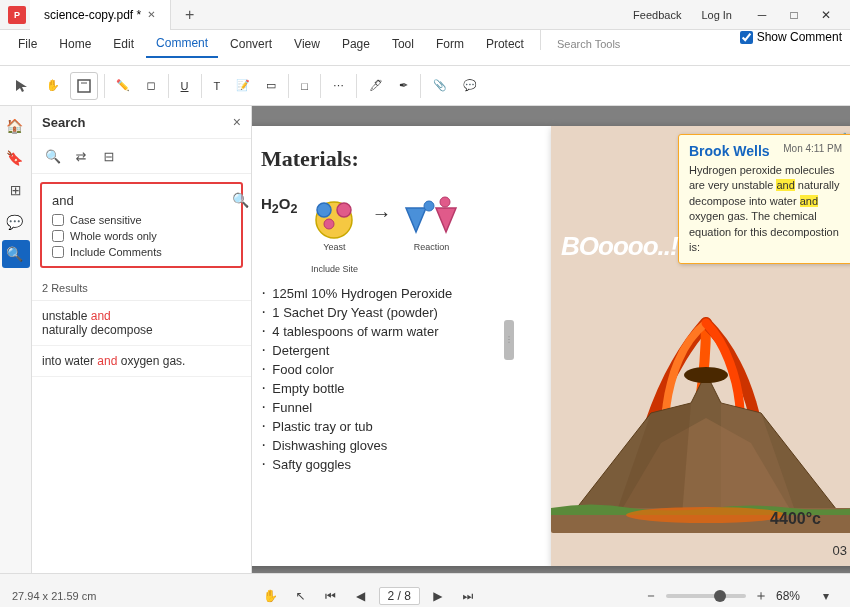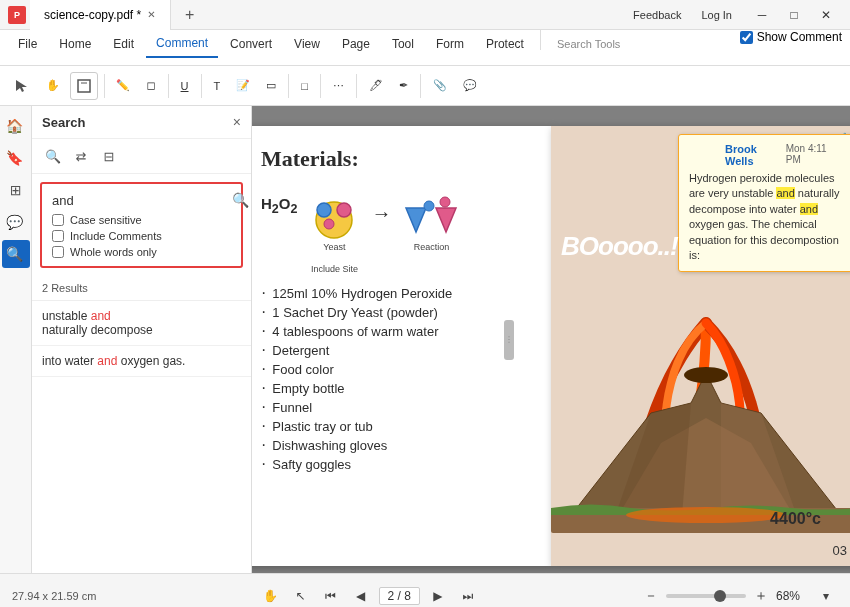--- a/index.html
+++ b/index.html
@@ -326,21 +326,21 @@
       color: #333;
       width: 175px;
       border-radius: 3px;
       box-shadow: 1px 1px 4px rgba(0,0,0,0.2);
     }
     .comment-header {
       display: flex;
       justify-content: space-between;
       margin-bottom: 4px;
     }
-    .comment-user { font-weight: bold; color: #1565c0; font-size: 11px; margin-left: 36px; }
+    .comment-user { font-weight: bold; color: #1565c0; font-size: 14px; }
     .comment-time { font-size: 10px; color: #666; }
     .comment-text { font-size: 11px; line-height: 1.4; }
     .text-highlight { background: #ffeb3b; }
     
     .boom-text {
       position: absolute;
       top: 105px;
       left: 10px;
       font-size: 26px;
       font-weight: bold;
@@ -547,25 +547,25 @@
         <input class="search-input" type="text" value="and" style="">
         <span class="search-go-btn">🔍</span>
       </div>
       <div class="search-options">
         <label class="search-option">
           <input type="checkbox" style="">
           <span>Case sensitive</span>
         </label>
         <label class="search-option">
           <input type="checkbox" style="">
-          <span>Include Comments</span>
+          <span>Whole words only</span>
         </label>
         <label class="search-option">
           <input type="checkbox" style="">
-          <span>Whole words only</span>
+          <span>Include Comments</span>
         </label>
       </div>
     </div>
     <div class="results-count">2 Results</div>
     <div class="result-item">
       <span>unstable </span><span class="result-highlight">and</span><br>
       <span>naturally decompose</span>
     </div>
     <div class="result-item">
       <span>into water </span><span class="result-highlight">and</span><span> oxygen gas.</span>

